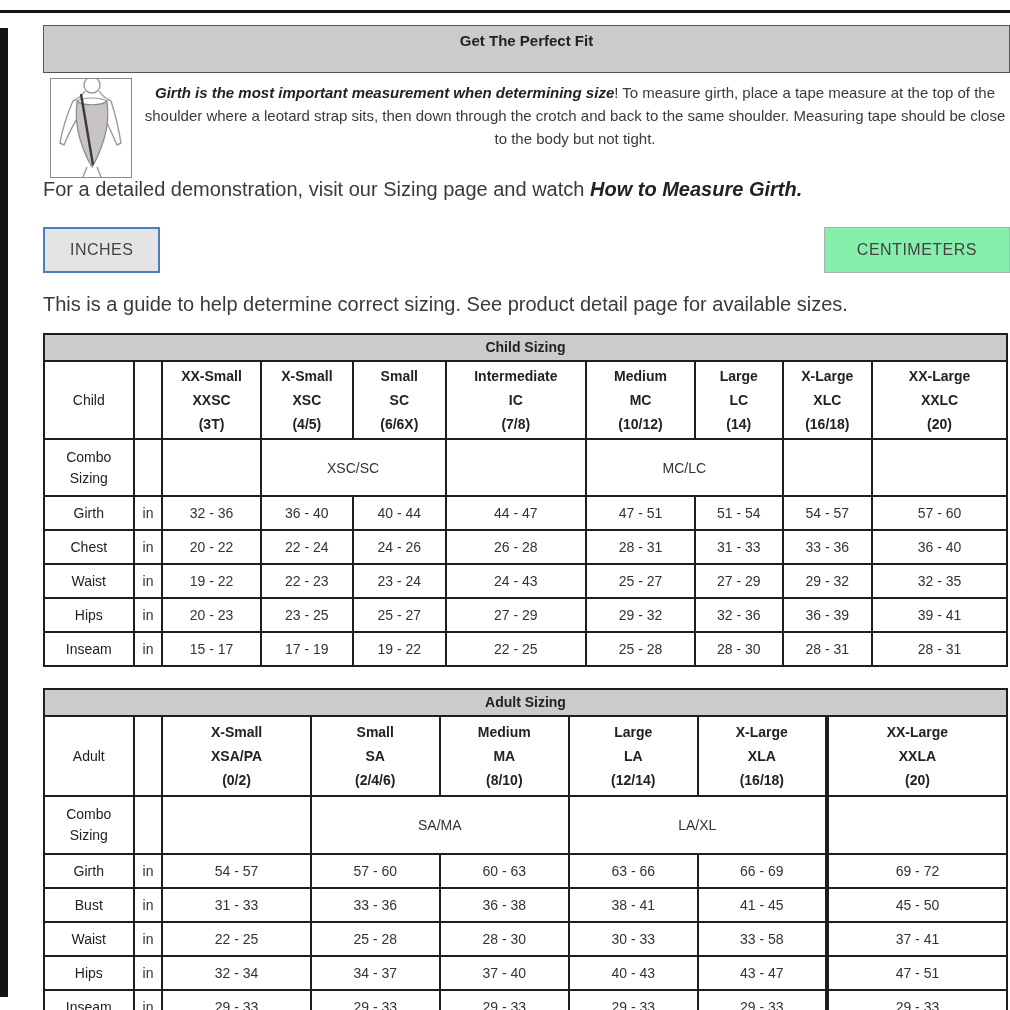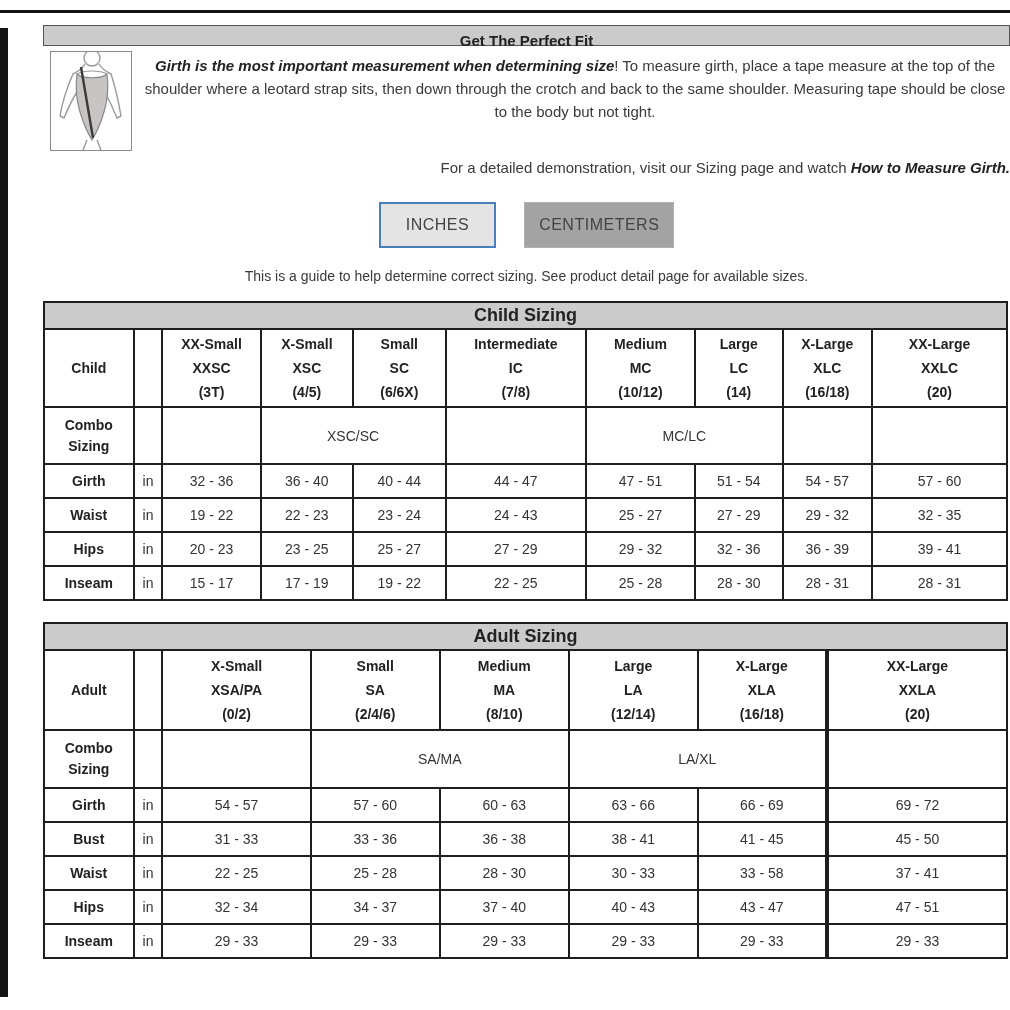--- a/index.html
+++ b/index.html
@@ -12,21 +12,21 @@
     overflow: hidden;
   }
   .top-line { position: absolute; top: 10px; left: 0; width: 1010px; height: 3px; background: #141414; }
   .left-bar { position: absolute; top: 28px; left: 0; width: 8px; height: 969px; background: #141414; }
 
   .content { position: absolute; left: 43px; top: 25px; width: 967px; }
 
   .title-bar {
     background: #cbcbcb;
     border: 1px solid #555;
-    height: 21px;
+    height: 48px;
     line-height: 30px;
     text-align: center;
     font-weight: bold;
     font-size: 15px;
     color: #222;
   }
 
   .intro-row { display: flex; margin-top: 5px; min-height: 100px; }
   .leotard-box {
     width: 82px; height: 100px;
@@ -37,74 +37,74 @@
   }
   .intro-text {
     flex: 1;
     text-align: center;
     font-size: 15px;
     line-height: 23px;
     padding: 3px 4px 0 12px;
   }
   .intro-text b, .demo-line b { color: #222; font-style: italic; }
 
-  .demo-line { text-align: right; font-size: 15px; margin-top: 8px; }
-
-  .unit-toggle { margin-top: 26px; display: flex; justify-content: center; gap: 28px; }
+  .demo-line { text-align: left; font-size: 20px; margin-top: 0; }
+
+  .unit-toggle { margin-top: 26px; display: flex; justify-content: space-between; gap: 28px; }
   .btn {
     font-family: "Liberation Sans", sans-serif;
     font-size: 16px;
     color: #444;
     letter-spacing: 0.5px;
-    padding: 13px 14px;
-    background: #a3a3a3;
+    padding: 13px 32px;
+    background: #86efac;
     border: 1px solid #b0b0b0;
     cursor: pointer;
   }
   .btn.selected {
     background: #e4e4e4;
     border-width: 2px;
     border-style: solid;
     padding: 12px 25px;
   }
 
-  .guide-note { text-align: center; font-size: 14px; margin-top: 20px; color: #3a3a3a; }
+  .guide-note { font-size: 20px; margin-top: 20px; color: #3a3a3a; }
 
   .sizing-table-wrap { width: 965px; }
   #child-table-mount { margin-top: 17px; }
   #adult-table-mount { margin-top: 21px; }
 
   .table-title {
     background: #cbcbcb;
     border: 2px solid #1e1e1e;
     border-bottom: none;
     height: 27px;
     line-height: 25px;
     text-align: center;
     font-weight: bold;
-    font-size: 18px;
+    font-size: 14px;
     color: #222;
   }
   table.sizing-table {
     border-collapse: collapse;
     table-layout: fixed;
     width: 100%;
     background: #fff;
   }
   .sizing-table td {
     border: 2px solid #1e1e1e;
     text-align: center;
     vertical-align: middle;
     font-size: 14px;
     color: #333;
     padding: 2px;
     overflow: hidden;
   }
   .sizing-table .hdr { font-weight: bold; color: #222; line-height: 24px; }
-  .sizing-table .row-label { font-weight: bold; color: #222; line-height: 21px; }
+  .sizing-table .row-label { font-weight: normal; color: #222; line-height: 21px; }
   .table-child .hdr-row td { height: 76px; }
   .table-adult .hdr-row td { height: 80px; }
   .table-child .combo-row td { height: 57px; }
   .table-adult .combo-row td { height: 58px; }
   .sizing-table .data-row td { height: 34px; }
   .sizing-table td.thick-left { border-left: 4px solid #1e1e1e; }
 </style>
 </head>
 <body>
 
@@ -216,20 +216,32 @@
             <td class="row-label">Girth</td>
             <td>in</td>
             <td class="val">32 - 36</td>
             <td class="val">36 - 40</td>
             <td class="val">40 - 44</td>
             <td class="val">44 - 47</td>
             <td class="val">47 - 51</td>
             <td class="val">51 - 54</td>
             <td class="val">54 - 57</td>
             <td class="val">57 - 60</td>
+          </tr>
+          <tr class="data-row">
+            <td class="row-label">Chest</td>
+            <td>in</td>
+            <td class="val">20 - 22</td>
+            <td class="val">22 - 24</td>
+            <td class="val">24 - 26</td>
+            <td class="val">26 - 28</td>
+            <td class="val">28 - 31</td>
+            <td class="val">31 - 33</td>
+            <td class="val">33 - 36</td>
+            <td class="val">36 - 40</td>
           </tr>
           <tr class="data-row">
             <td class="row-label">Waist</td>
             <td>in</td>
             <td class="val">19 - 22</td>
             <td class="val">22 - 23</td>
             <td class="val">23 - 24</td>
             <td class="val">24 - 43</td>
             <td class="val">25 - 27</td>
             <td class="val">27 - 29</td>

